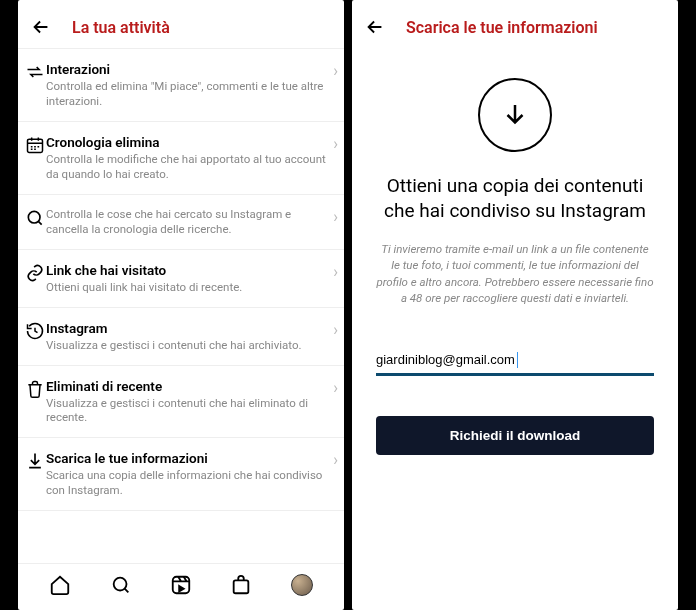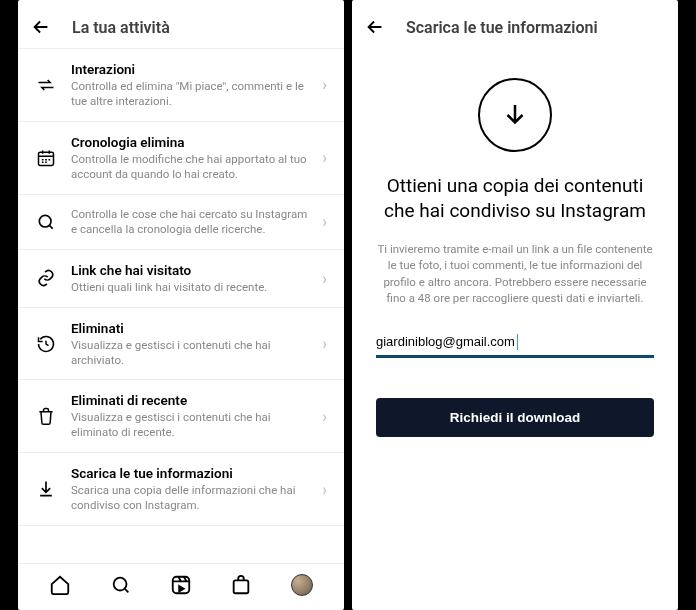--- a/index.html
+++ b/index.html
@@ -24,33 +24,32 @@
 .status-bar { height: 8px; }
 .header {
   display: flex;
   align-items: center;
   padding: 8px 12px 10px;
   gap: 20px;
 }
 .header-title {
   font-size: 16px;
   font-weight: 600;
-  color: #404040;
+  color: #b91c1c;
 }
 .list {
   flex: 1;
   overflow-y: auto;
   border-top: 1px solid #eee;
 }
 .list-item {
   display: flex;
-  align-items: center;
-  padding: 12px 17px;
+  align-items: flex-start;
+  padding: 12px 6px;
   border-bottom: 1px solid #eee;
-  gap: 14px;
 }
 .list-icon { width: 22px; height: 22px; flex-shrink: 0; display:flex; align-items:center; justify-content:center; }
 .list-text { flex: 1; }
 .list-title {
   font-size: 13.5px;
   font-weight: 600;
   color: #000;
   margin-bottom: 2px;
 }
 .list-sub {
@@ -91,21 +90,22 @@
   font-size: 19px;
   font-weight: 400;
   color: #000;
   line-height: 1.3;
   margin-bottom: 18px;
 }
 .desc {
   font-size: 11.5px;
   color: #888;
   line-height: 1.4;
-  margin-bottom: 22px;
+  margin-bottom: 40px;
+  font-style: italic;
 }
 .email-field {
   width: 100%;
   border: none;
   border-bottom: 3px solid #0c4a6e;
   padding: 6px 0;
   font-size: 13px;
   text-align: left;
   outline: none;
 }
@@ -199,21 +199,21 @@
       <span class="chev">›</span>
     </div>
 
     <div class="list-item">
       <span class="list-icon">
         <svg width="20" height="20" viewBox="0 0 24 24" fill="none" stroke="#000" stroke-width="1.8">
             <path d="M3 12a9 9 0 1 0 2-5.7M3 4v5h5M12 8v4l3 2"></path>
           </svg>
       </span>
       <div class="list-text">
-        <div class="list-title">Eliminati</div>
+        <div class="list-title">Instagram</div>
         <div class="list-sub">Visualizza e gestisci i contenuti che hai archiviato.</div>
       </div>
       <span class="chev">›</span>
     </div>
 
     <div class="list-item">
       <span class="list-icon">
         <svg width="20" height="20" viewBox="0 0 24 24" fill="none" stroke="#000" stroke-width="1.8">
             <path d="M4 7h16M9 7V5a2 2 0 0 1 2-2h2a2 2 0 0 1 2 2v2M6 7l1 13a2 2 0 0 0 2 2h6a2 2 0 0 0 2-2l1-13"></path>
           </svg>

